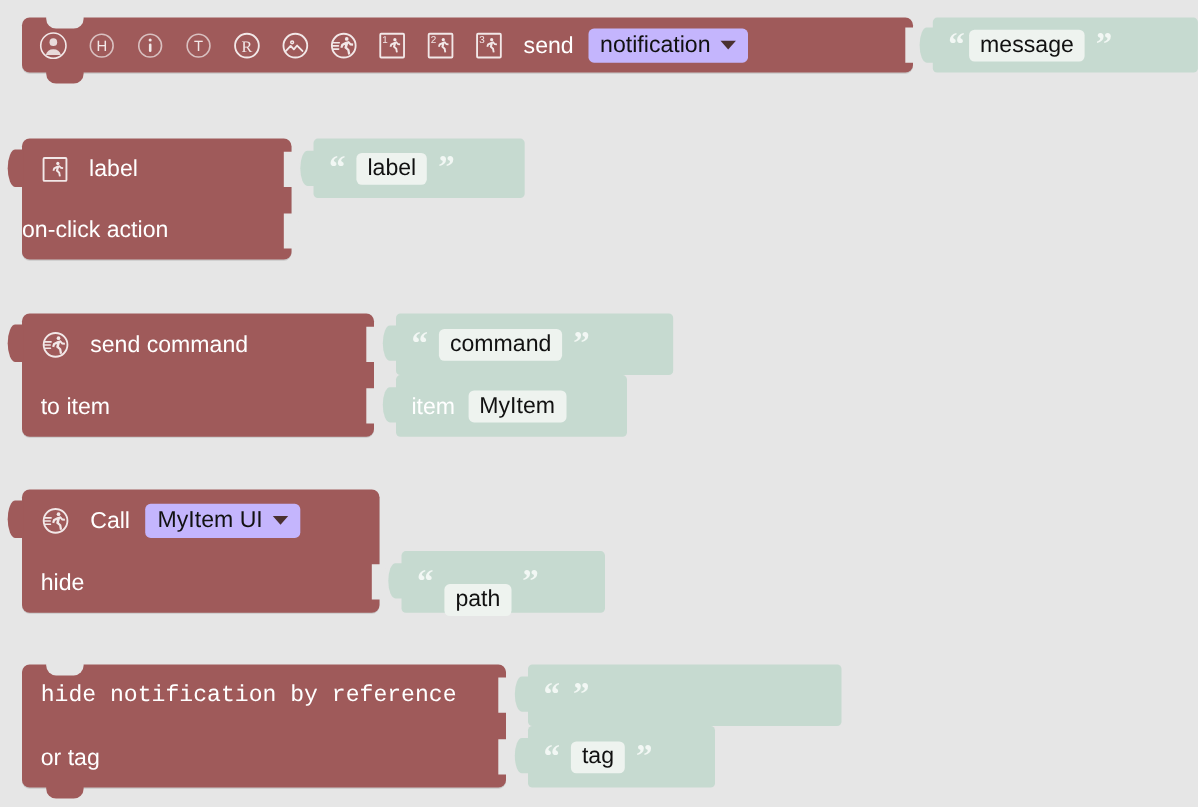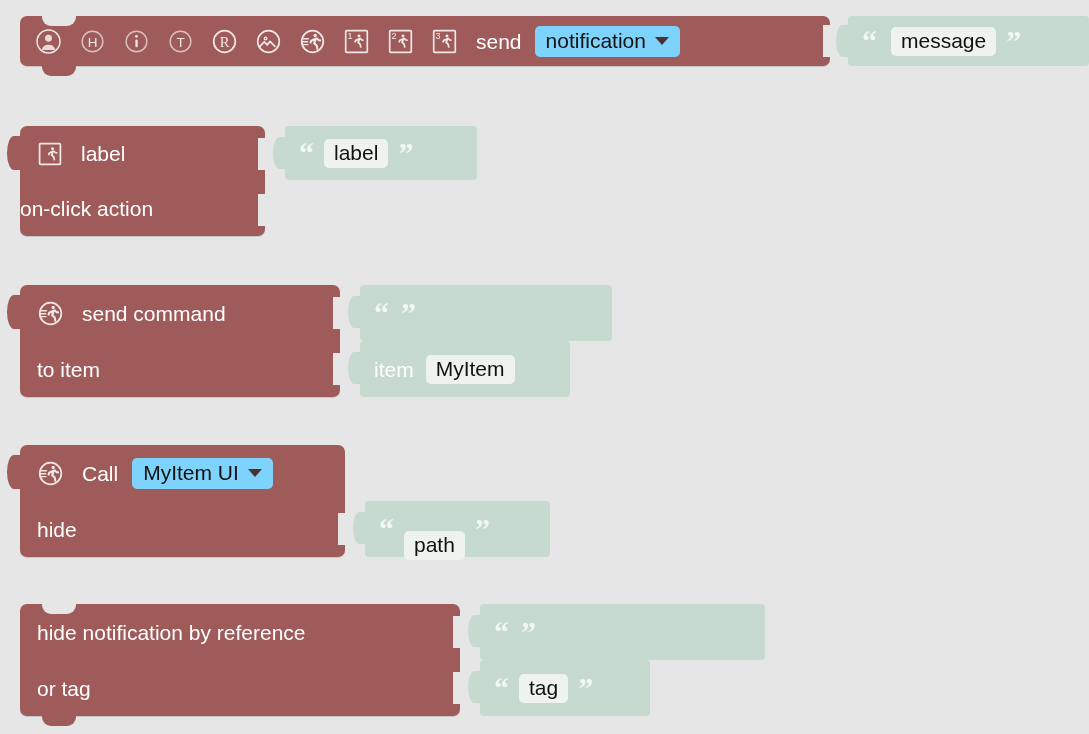--- a/index.html
+++ b/index.html
@@ -115,21 +115,21 @@
     padding: 3px 10px 5px 10px;
     font-size: 21px;
     line-height: 1;
     white-space: nowrap;
   }
 
   .dropdown {
     display: inline-flex;
     align-items: center;
     gap: 9px;
-    background: #7dd3fc;
+    background: #c4b5fd;
     color: #111111;
     border-radius: 5px;
     padding: 4px 11px 6px 11px;
     font-size: 21px;
     line-height: 1;
     white-space: nowrap;
   }
   .caret {
     width: 0; height: 0;
     border-left: 7px solid transparent;
@@ -279,21 +279,21 @@
       <span class="dropdown" style="margin-left:13px;">
         <span>notification</span>
         <span class="caret"></span>
       </span>
     </div>
 
     <div class="val-body" style="left:828px; top:8px; width:241px; height:50px;">
       <div class="tabG" style="top:9px;"></div>
       <div class="row" style="left:14px; top:0; height:50px;">
         <span class="quote open">“</span>
-        <span class="chip" style="margin-left:12px;">message</span>
+        <span class="chip" style="margin-left:2px;">message</span>
         <span class="quote close" style="margin-left:10px;">”</span>
       </div>
     </div>
 
   </div>
 
   <div class="blockgroup" style="left:20px; top:126px;">
 
     <div class="stmt-body" style="left:0; top:0; width:245px; height:110px;"></div>
     <div class="plugL" style="top:10px;"></div>
@@ -352,20 +352,21 @@
     </div>
 
     <div class="row" style="left:17px; top:56px; height:56px;">
       <span>to item</span>
     </div>
 
     <div class="val-body" style="left:340px; top:0; width:252px; height:56px;">
       <div class="tabG" style="top:11px;"></div>
       <div class="row" style="left:14px; top:0; height:56px;">
         <span class="quote open">“</span>
+        <span class="chip" style="margin-left:8px;">command</span>
         <span class="quote close" style="margin-left:10px;">”</span>
       </div>
     </div>
 
     <div class="val-body" style="left:340px; top:56px; width:210px; height:56px;">
       <div class="tabG" style="top:11px;"></div>
       <div class="row green" style="left:14px; top:0; height:56px;">
         <span>item</span>
         <span class="chip" style="margin-left:12px;">MyItem</span>
       </div>
@@ -415,21 +416,21 @@
 
   <div class="blockgroup" style="left:20px; top:604px;">
 
     <div class="stmt-body" style="left:0; top:0; width:440px; height:112px;"></div>
     <div class="topnotch" style="left:22px; top:-1px;"></div>
     <div class="bottomtab" style="left:22px; top:111px;"></div>
 
     <div class="notch" style="left:433px; top:12px;"></div>
     <div class="notch" style="left:433px; top:68px;"></div>
 
-    <div class="row" style="left:17px; top:0; height:56px;">
+    <div class="row" style="left:17px; top:0; height:56px;font-family:Liberation Mono, monospace;">
       <span>hide notification by reference</span>
     </div>
 
     <div class="row" style="left:17px; top:56px; height:56px;">
       <span>or tag</span>
     </div>
 
     <div class="val-body" style="left:460px; top:0; width:285px; height:56px;">
       <div class="tabG" style="top:11px;"></div>
       <div class="row" style="left:14px; top:0; height:56px;">

